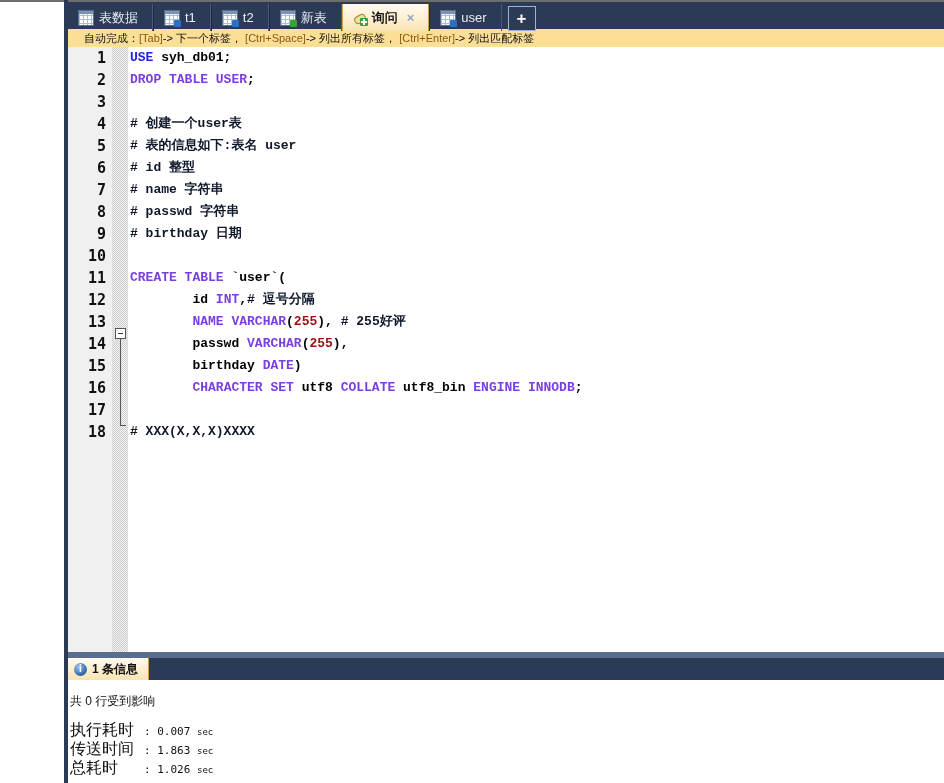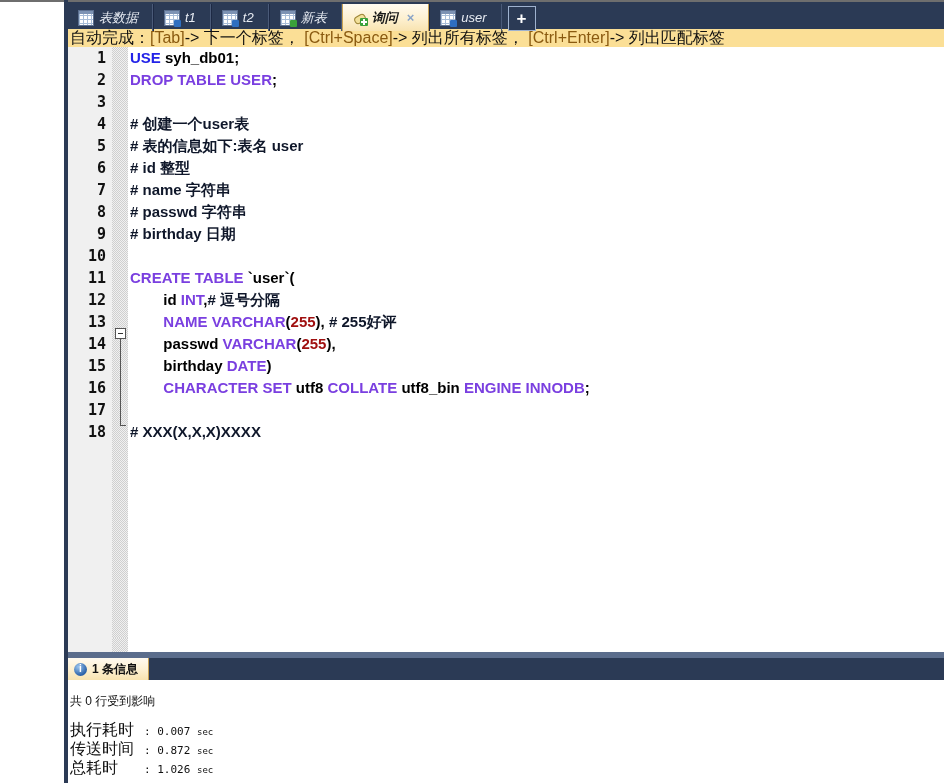--- a/index.html
+++ b/index.html
@@ -54,21 +54,21 @@
     cursor:default;
   }
   .tab:first-child{border-left:none;}
   .tab.active{
     background:linear-gradient(180deg,#fffaf0 0%,#fdf0d0 55%,#f8e3b0 100%);
     color:#1a1a1a;
     font-weight:bold;
     border-left:1px solid #c8a253;
     border-right:1px solid #c8a253;
   }
-  .tab .label{line-height:27px;font-style:italic;}
+  .tab .label{line-height:27px;}
   .tab-close{
     font-size:13px;color:#8aa4c8;font-weight:bold;margin-left:4px;
     cursor:pointer;
   }
   .tab-add{
     display:flex;align-items:center;justify-content:center;
     width:26px;height:23px;margin:2px 0 0 6px;
     border:1px solid #9fb2cf;background:#2b3a55;color:#ffffff;
     font-size:17px;font-weight:bold;line-height:1;
     cursor:pointer;
@@ -109,26 +109,26 @@
     content:"";position:absolute;background:#fff;
   }
   .ico-query .plus:before{left:3px;top:1px;width:2px;height:6px;}
   .ico-query .plus:after{left:1px;top:3px;width:6px;height:2px;}
 
   
   .hintbar{
     height:18px;width:876px;
     background:#fbdf96;
     color:#101010;
-    font-size:16px;
+    font-size:11px;
     line-height:18px;
     white-space:nowrap;
     overflow:hidden;
     box-sizing:border-box;
-    padding-left:2px;
+    padding-left:16px;
   }
   .hintbar .k{color:#8a5a10;}
 
   
   .editor{
     position:relative;
     width:876px;height:605px;
     background:#ffffff;
     overflow:hidden;
     box-sizing:border-box;
@@ -148,22 +148,22 @@
   }
   .linenos{
     position:absolute;left:0;top:0;width:38px;
     text-align:right;
     font-family:"DejaVu Sans Mono","Liberation Mono",monospace;
     font-size:15px;font-weight:bold;color:#111111;
   }
   .linenos div{height:22px;line-height:22px;}
   .code{
     position:absolute;left:62px;top:0;
-    font-family:Liberation Sans, sans-serif;
-    font-size:15px;font-weight:bold;
+    font-family:Liberation Mono, monospace;
+    font-size:13px;font-weight:bold;
     white-space:pre;
     color:#000000;
   }
   .code div{height:22px;line-height:22px;}
   .kw{color:#7a3fe0;}
   .kwb{color:#2323e8;}
   .cm{color:#0f172a;}
   .num{color:#a01010;text-align:right;}
   .id{color:#000000;}
 
@@ -346,19 +346,19 @@
       <div class="restab">
         <span class="ico-info">i</span>
         <span>1 条信息</span>
       </div>
     </div>
 
     <div class="resbody">
       <div class="row1">共 0 行受到影响</div>
       <div class="reslog" id="reslog-host">
           <div><span class="lbl">执行耗时</span><span>: 0.007 </span><span class="sec">sec</span></div>
-          <div><span class="lbl">传送时间</span><span>: 0.872 </span><span class="sec">sec</span></div>
+          <div><span class="lbl">传送时间</span><span>: 1.863 </span><span class="sec">sec</span></div>
           <div><span class="lbl">总耗时</span><span>: 1.026 </span><span class="sec">sec</span></div>
         </div>
     </div>
 
   </div>
 </div>
 
 </body></html>

